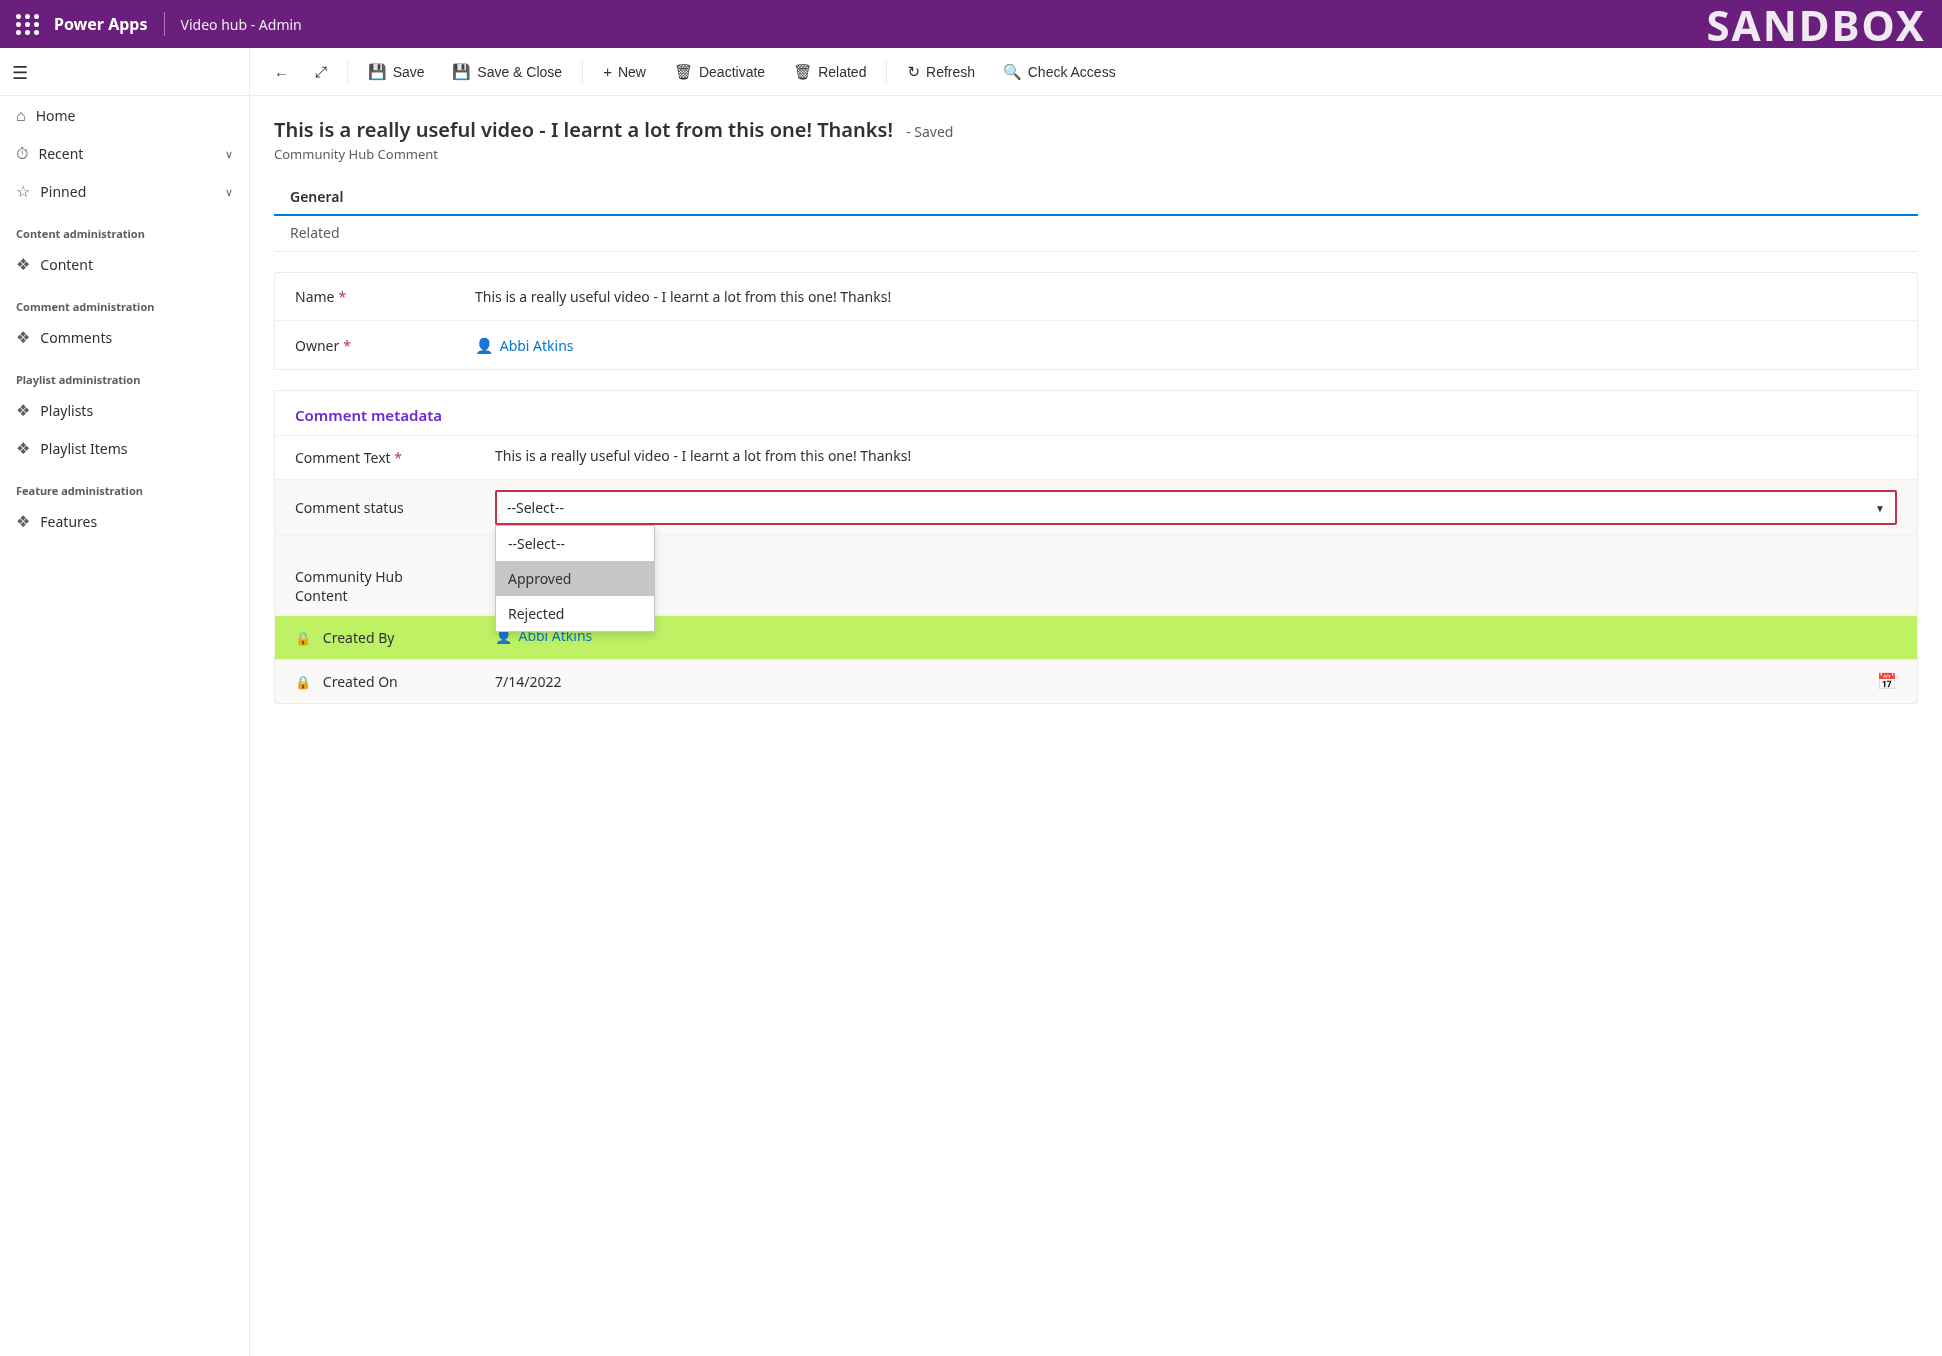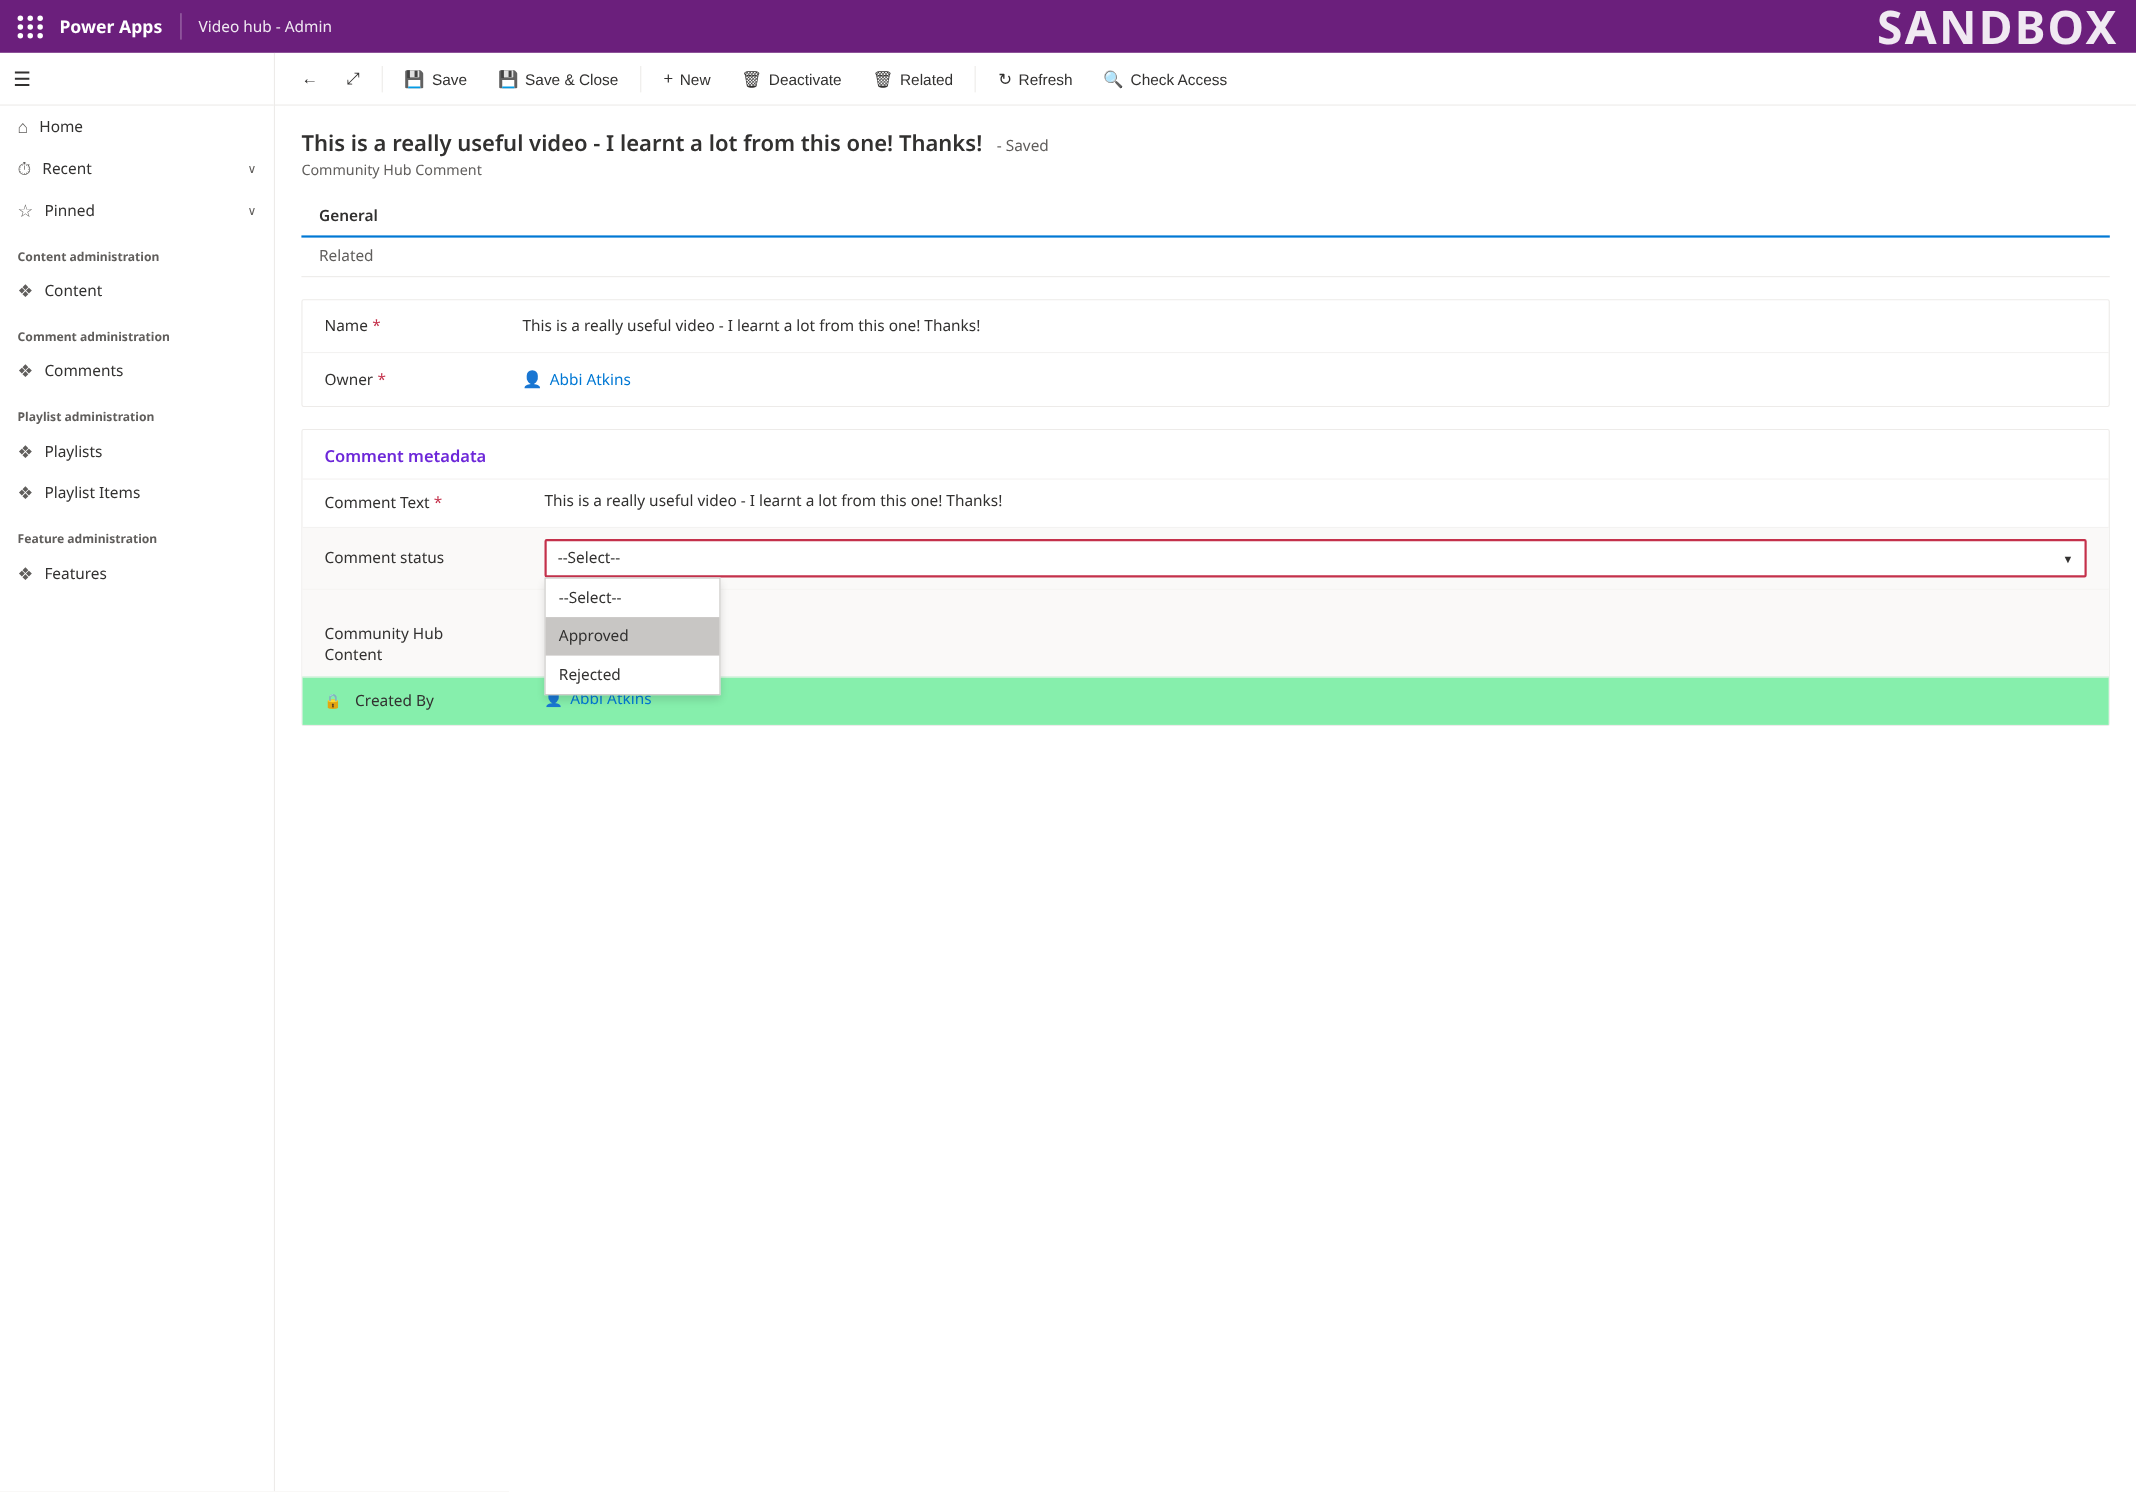--- a/index.html
+++ b/index.html
@@ -400,28 +400,38 @@
         </div>
 
         <div class="metadata-row highlighted">
           <div class="metadata-label" style="white-space:pre-line;">
             <span>Community Hub
 Content</span>
           </div>
           <div class="metadata-value"></div>
         </div>
 
-        <div class="metadata-row" style="background:#86efac;">
+        <div class="metadata-row" style="background:#bef264;">
           <div class="metadata-label">
             <span class="lock-icon">🔒</span>
             <span>Created By</span>
           </div>
           <div class="metadata-value link">
             <span style="font-size:14px;">👤</span>
             <span>Abbi Atkins</span>
           </div>
         </div>
 
+        <div class="metadata-row" style="background:#faf9f8;">
+          <div class="metadata-label">
+            <span class="lock-icon">🔒</span>
+            <span>Created On</span>
+          </div>
+          <div class="metadata-value" style="display:flex; align-items:center;">
+            <span>7/14/2022</span>
+            <span class="calendar-icon">📅</span>
+          </div>
+        </div>
 
       </div>
     </div>
   </div>
 </div>
 
 </body></html>

